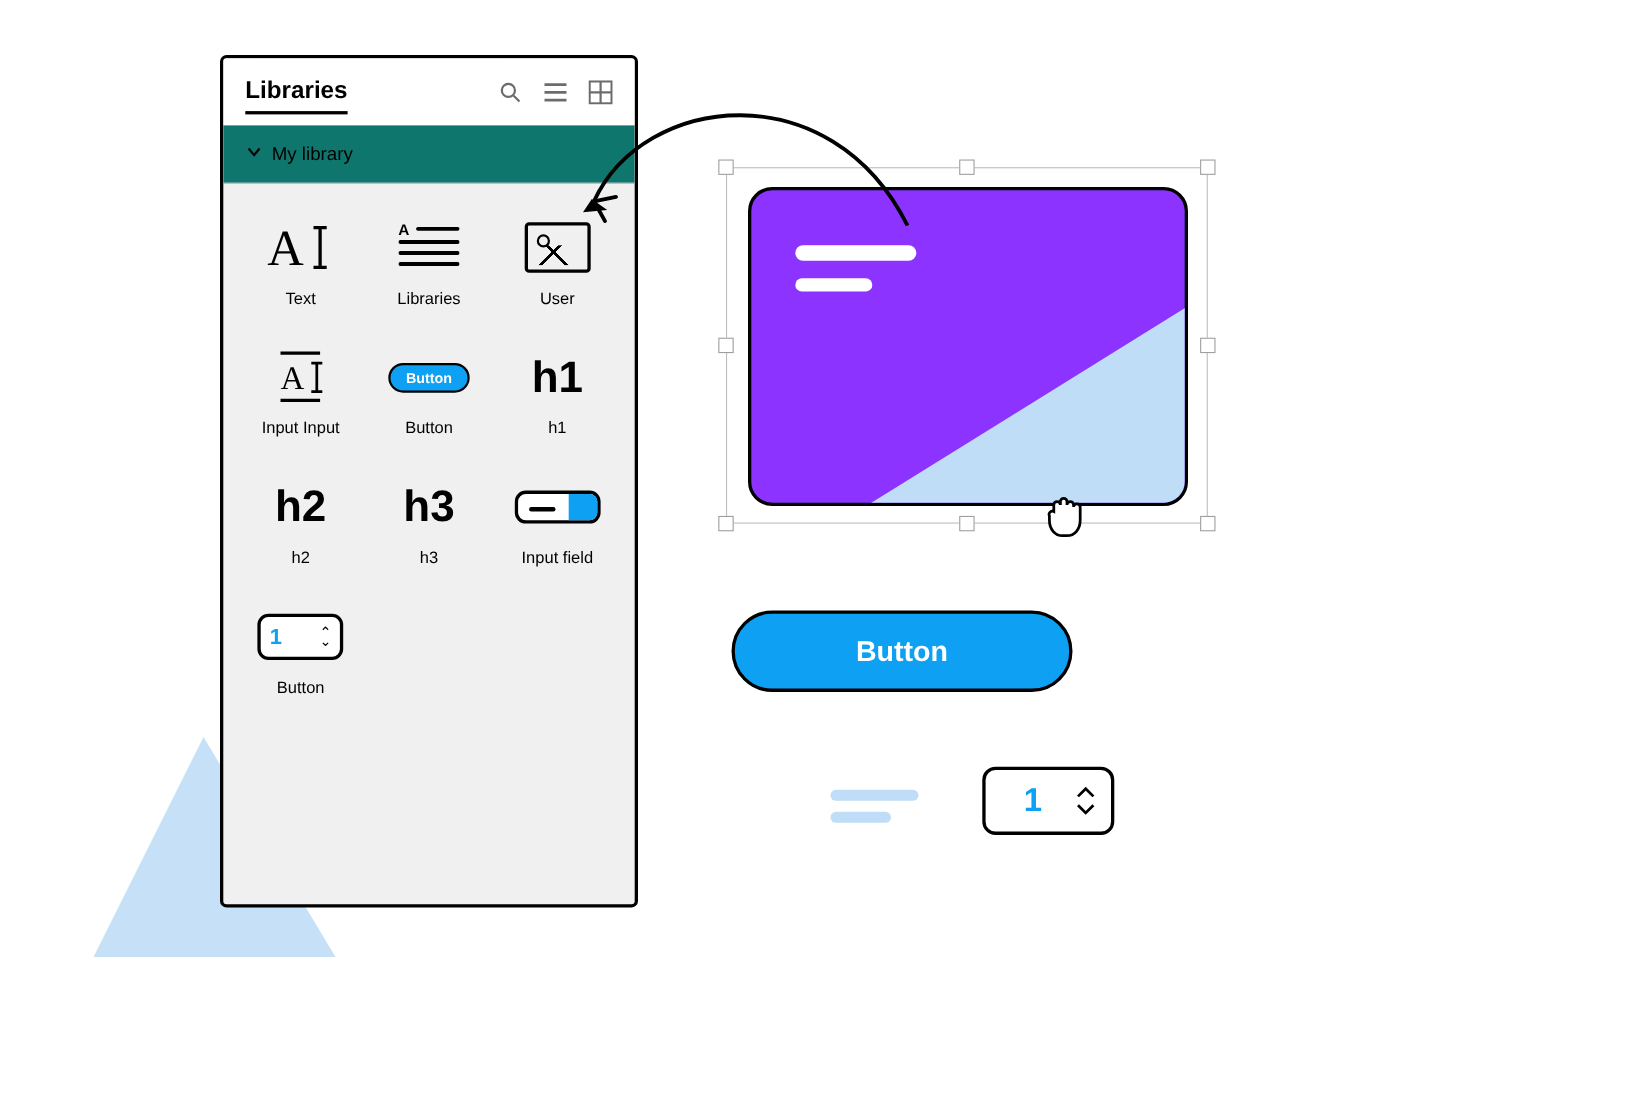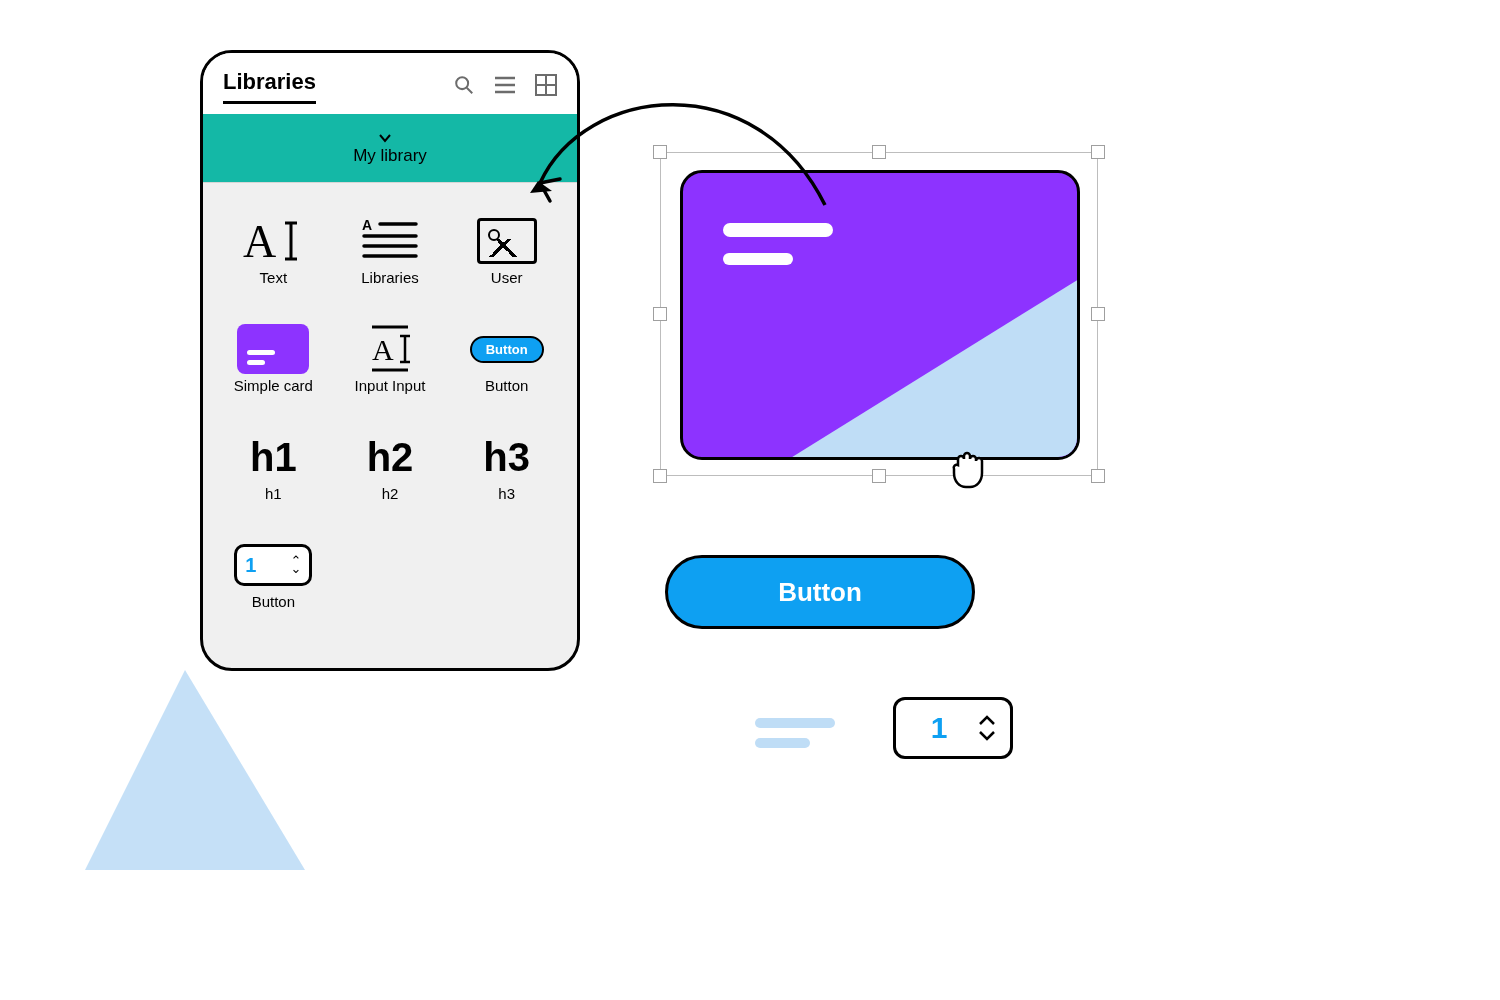--- a/index.html
+++ b/index.html
@@ -19,49 +19,48 @@
       border-left: 100px solid transparent;
       border-right: 120px solid transparent;
       border-bottom: 200px solid #bfddf6;
       opacity: 0.9;
     }
 
     
     .panel {
       position: absolute;
       left: 200px; top: 50px;
-      width: 380px; height: 621px;
+      width: 380px; height: 775px;
       background: #f0f0f0;
       border: 3px solid #000;
-      border-radius: 32px;
+      border-radius: 6px;
       overflow: hidden;
     }
     .panel-header {
       display: flex;
       align-items: center;
       padding: 16px 20px 10px;
       background: #fff;
     }
     .panel-title {
       font-size: 22px;
       font-weight: 700;
       padding-bottom: 6px;
       border-bottom: 3px solid #000;
     }
     .panel-header .spacer { flex: 1; }
     .header-icon { margin-left: 18px; cursor: pointer; }
 
     .section-row {
       display: flex;
-      align-items: center;
+      align-items: flex-start;
       padding: 16px 22px;
       font-size: 17px;
-      background: #14b8a6;
+      background: #0f766e;
       border-bottom: 1px solid #d6d6d6;
-      flex-direction: column;
     }
     .section-row .chev { margin-right: 10px; font-size: 14px; }
 
     .grid {
       display: grid;
       grid-template-columns: repeat(3, 1fr);
       gap: 34px 0;
       padding: 30px 12px;
     }
     .cell {
@@ -70,20 +69,21 @@
       align-items: center;
       cursor: pointer;
     }
     .cell-icon {
       height: 56px;
       display: flex;
       align-items: center;
       justify-content: center;
     }
     .cell-label {
+      margin-top: 10px;
       font-size: 15px;
       text-align: right;
       line-height: 1.2;
     }
 
     .simplecard {
       width: 72px; height: 50px;
       background: #8d33ff;
       border-radius: 8px;
       position: relative;
@@ -225,26 +225,20 @@
       <div class="cell-label">Libraries</div>
     </div>
 
     <div class="cell">
       <div class="cell-icon">
           <div class="img-frame"></div>
         </div>
       <div class="cell-label">User</div>
     </div>
 
-    <div class="cell">
-      <div class="cell-icon">
-          <div class="simplecard"></div>
-        </div>
-      <div class="cell-label">Simple card</div>
-    </div>
 
     <div class="cell">
       <div class="cell-icon">
         <svg width="56" height="50" viewBox="0 0 56 50">
             <line x1="10" y1="3" x2="46" y2="3" stroke="#000" stroke-width="3"></line>
             <text x="10" y="36" font-family="Georgia,serif" font-size="30" fill="#000">A</text>
             <path d="M38 12 h10 M43 12 v26 M38 38 h10" stroke="#000" stroke-width="2.5" fill="none"></path>
             <line x1="10" y1="46" x2="46" y2="46" stroke="#000" stroke-width="3"></line>
           </svg>
       </div>
@@ -266,20 +260,26 @@
     <div class="cell">
       <div class="cell-icon hN">h2</div>
       <div class="cell-label">h2</div>
     </div>
 
     <div class="cell">
       <div class="cell-icon hN">h3</div>
       <div class="cell-label">h3</div>
     </div>
 
+    <div class="cell">
+      <div class="cell-icon">
+          <div class="inputfield-ico"></div>
+        </div>
+      <div class="cell-label">Input field</div>
+    </div>
 
 
     <div class="cell">
       <div class="cell-icon">
         <div class="counter-box">
             <span class="num">1</span>
             <span class="arrows">
               <span>⌃</span>
               <span>⌄</span>
             </span>

